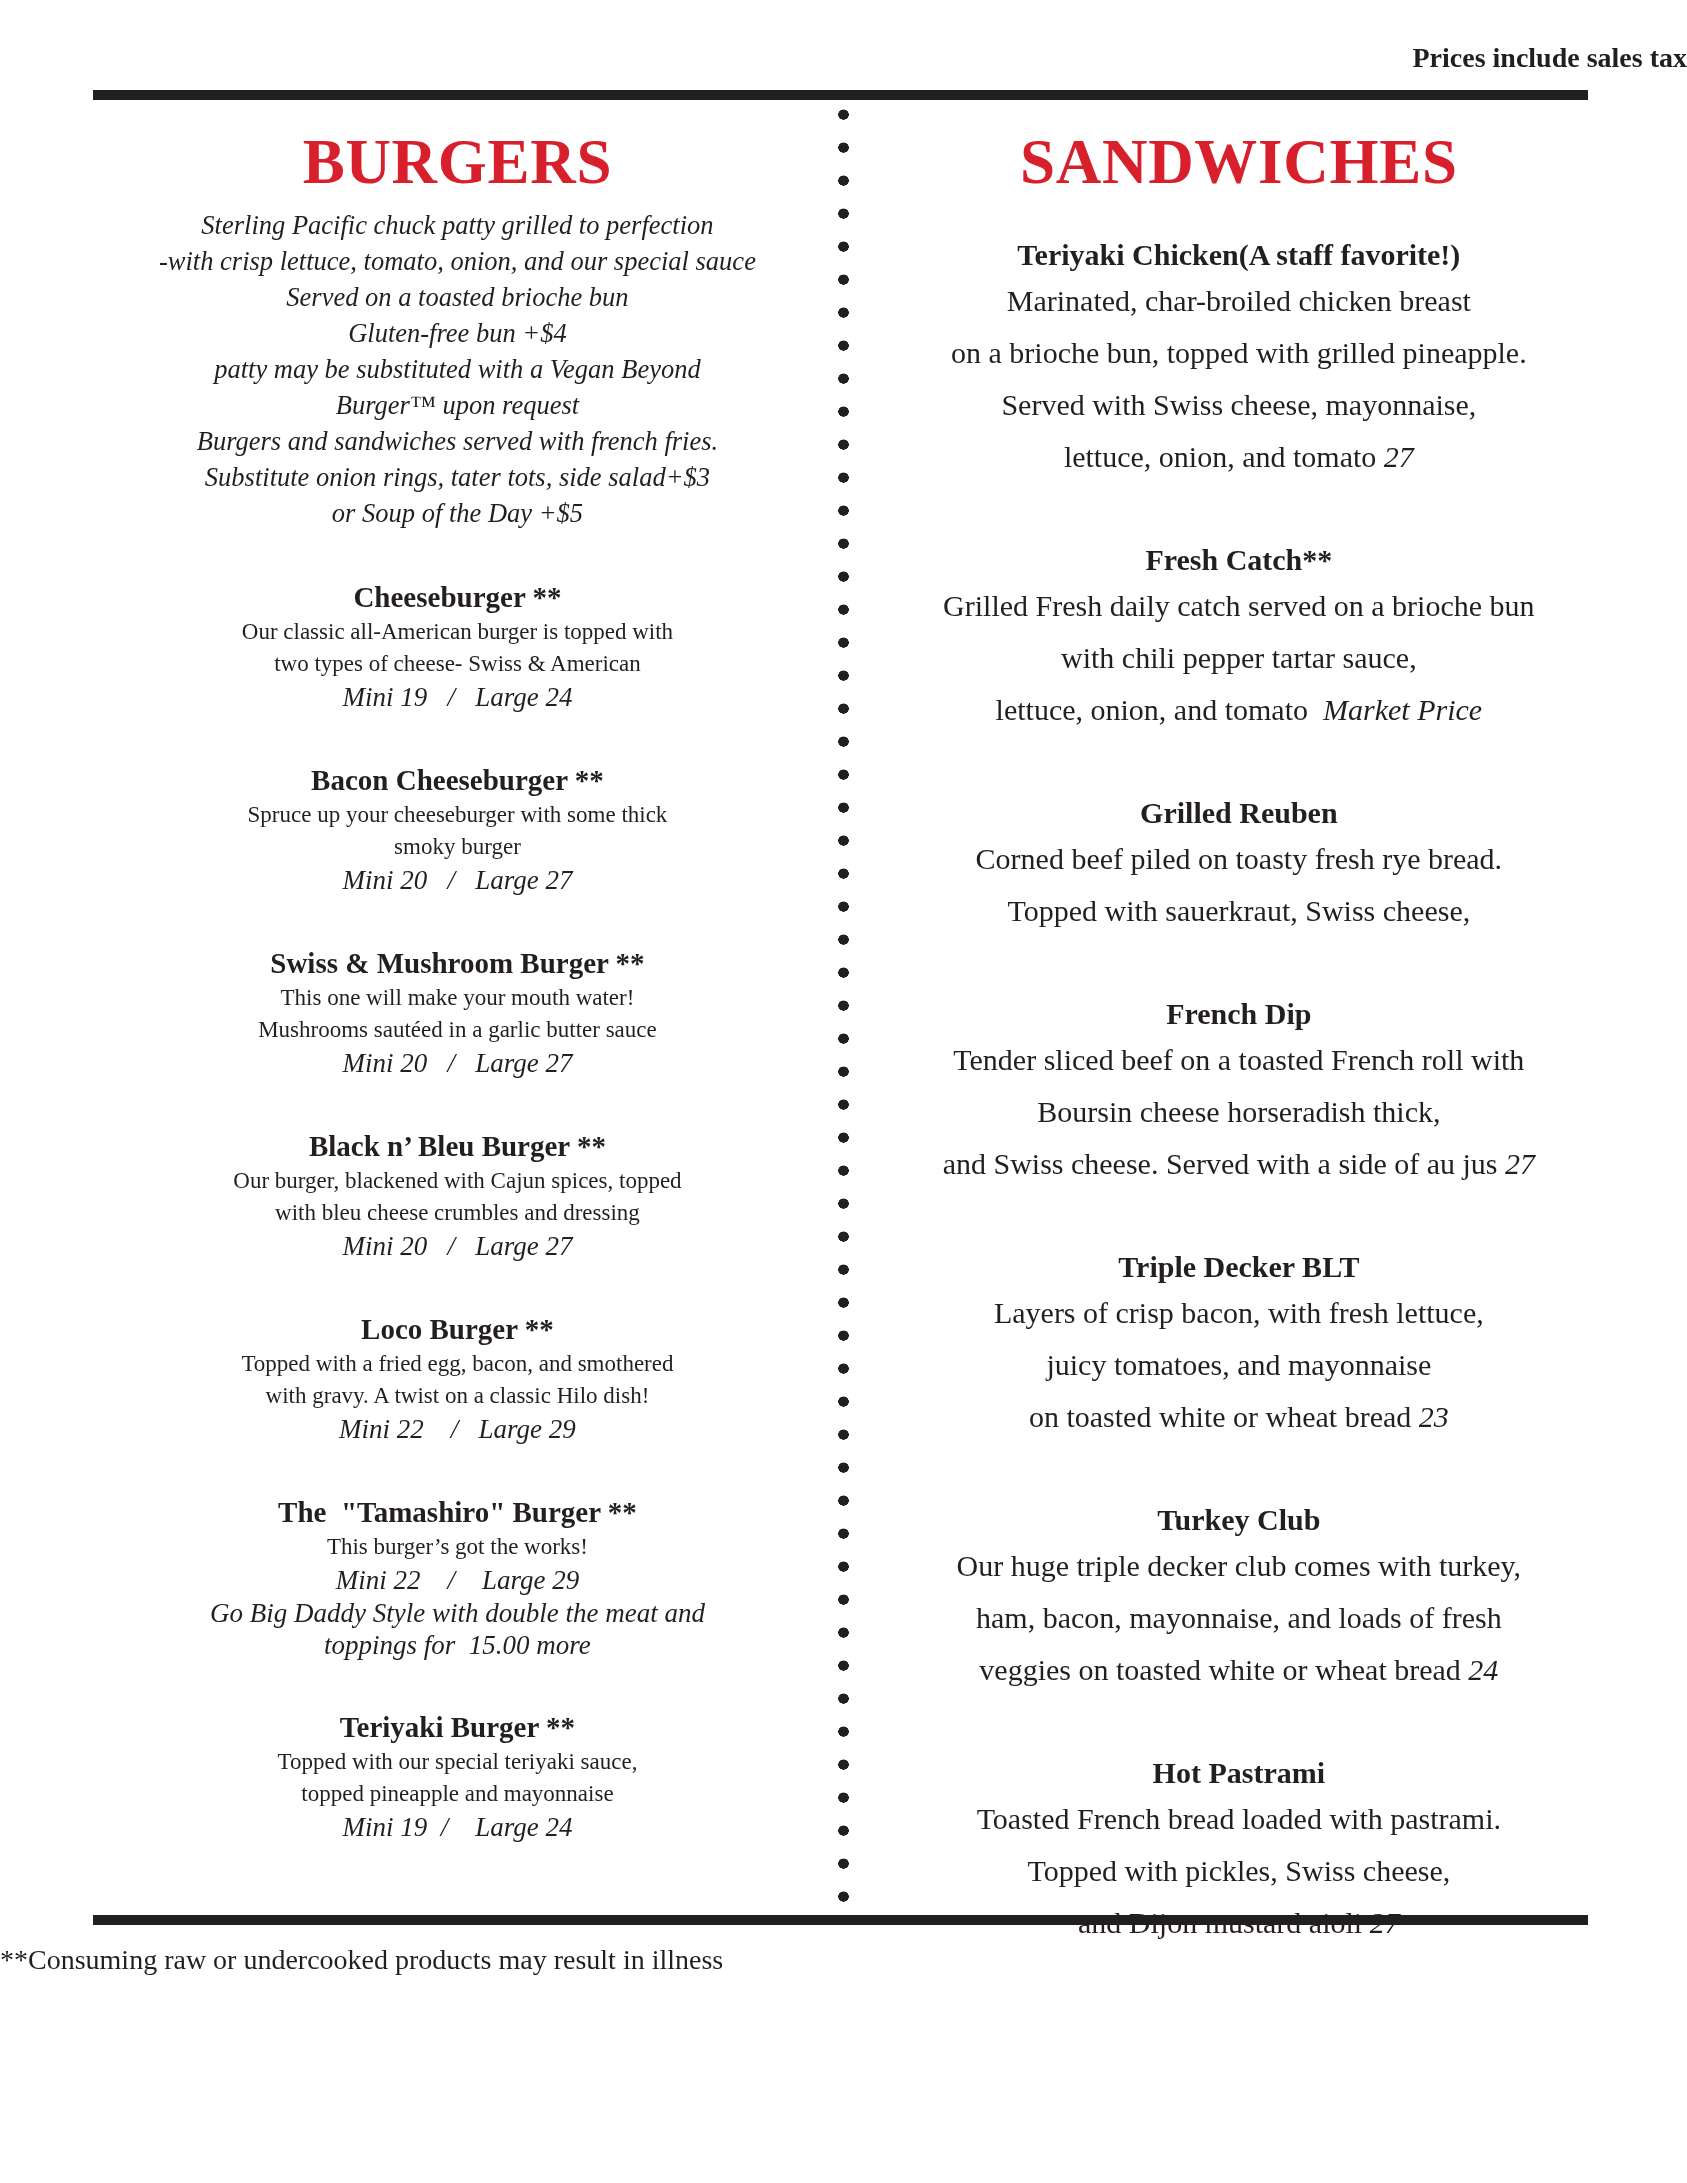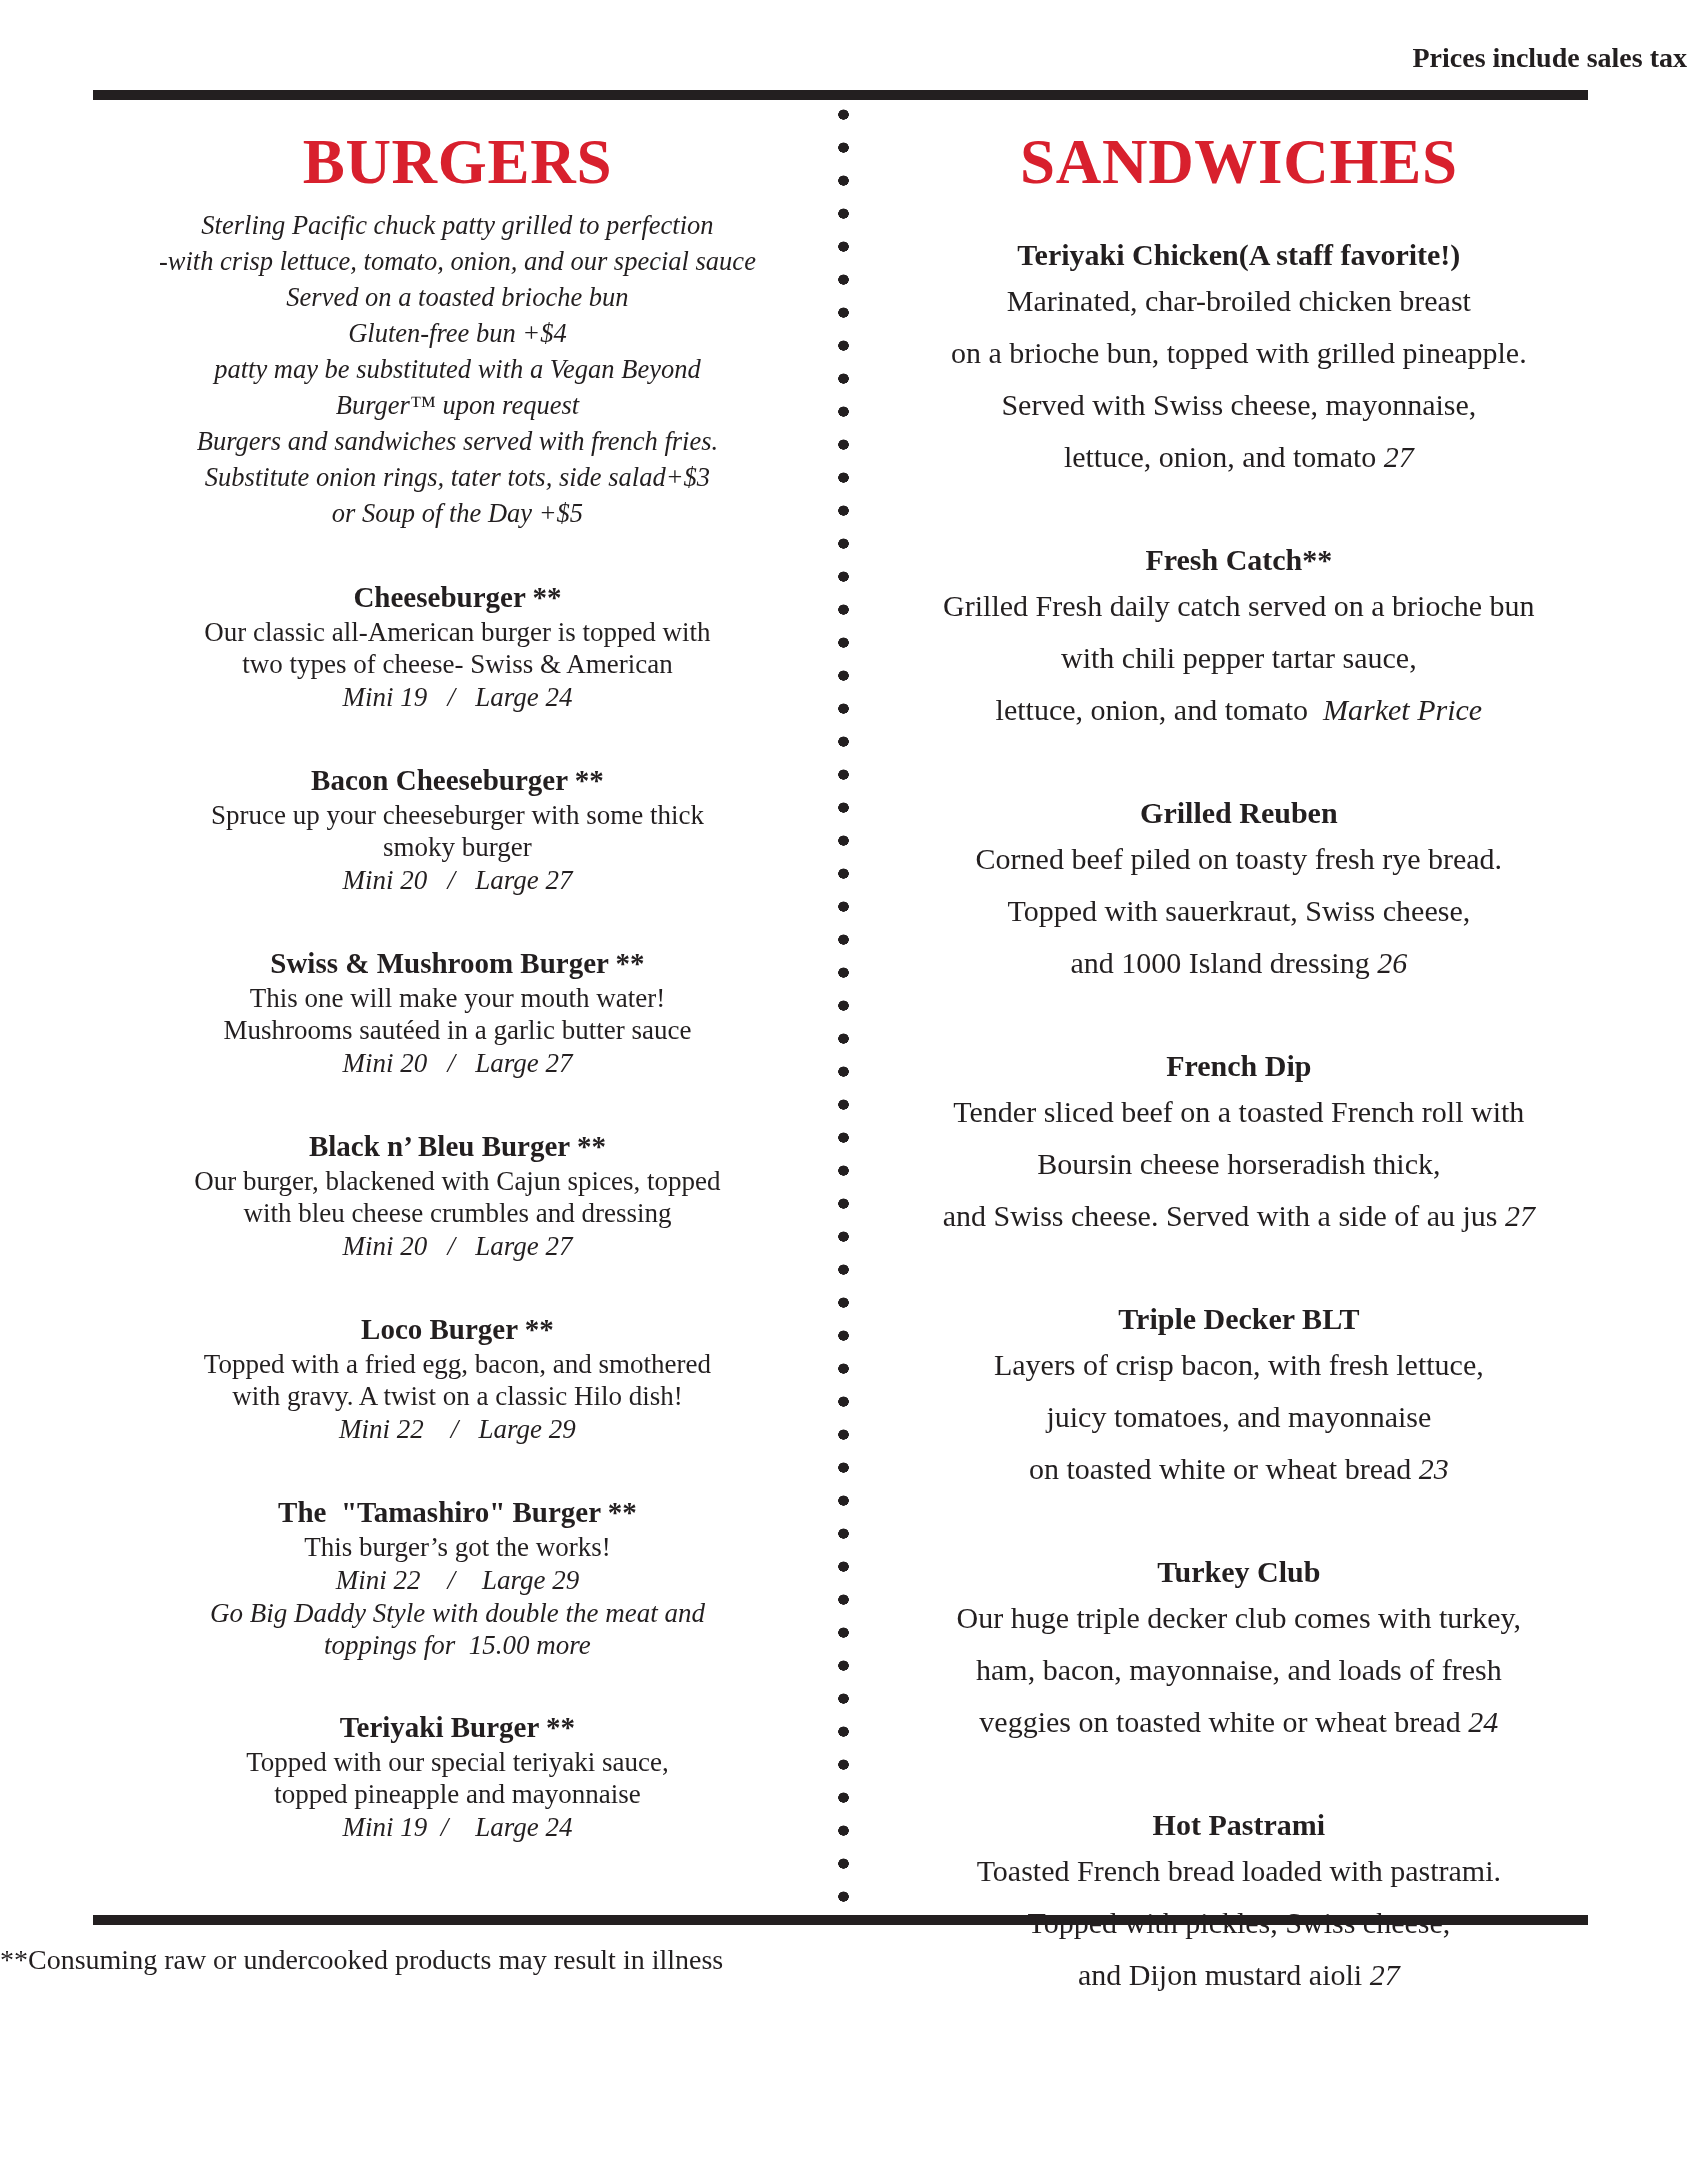--- a/index.html
+++ b/index.html
@@ -65,21 +65,21 @@
     line-height: 36px;
   }
 
   .b-item { margin-top: 48px; }
   .b-name {
     font-size: 29px;
     font-weight: bold;
     line-height: 37px;
   }
   .b-desc {
-    font-size: 27px;
+    font-size: 23px;
     line-height: 32px;
   }
   .b-price {
     font-size: 27px;
     font-style: italic;
     line-height: 34px;
   }
   .b-note {
     font-size: 27px;
     font-style: italic;
@@ -198,21 +198,20 @@
         <div class="s-name" data-bind="sandwiches.items.1.name">Fresh Catch**</div>
         <div class="s-line" data-bind="sandwiches.items.1.lines.0">Grilled Fresh daily catch served on a brioche bun</div>
         <div class="s-line" data-bind="sandwiches.items.1.lines.1">with chili pepper tartar sauce,</div>
         <div class="s-line"><span data-bind="sandwiches.items.1.last_line">lettuce, onion, and tomato  </span><span class="price-italic" data-bind="sandwiches.items.1.price">Market Price</span></div>
       </div>
 
       <div class="s-item">
         <div class="s-name" data-bind="sandwiches.items.2.name">Grilled Reuben</div>
         <div class="s-line" data-bind="sandwiches.items.2.lines.0">Corned beef piled on toasty fresh rye bread.</div>
         <div class="s-line" data-bind="sandwiches.items.2.lines.1">Topped with sauerkraut, Swiss cheese,</div>
-        <div class="s-line"><span data-bind="sandwiches.items.2.last_line">and 1000 Island dressing </span><span class="price-italic" data-bind="sandwiches.items.2.price">26</span></div>
       </div>
 
       <div class="s-item">
         <div class="s-name" data-bind="sandwiches.items.3.name">French Dip</div>
         <div class="s-line" data-bind="sandwiches.items.3.lines.0">Tender sliced beef on a toasted French roll with</div>
         <div class="s-line" data-bind="sandwiches.items.3.lines.1">Boursin cheese horseradish thick,</div>
         <div class="s-line"><span data-bind="sandwiches.items.3.last_line">and Swiss cheese. Served with a side of au jus </span><span class="price-italic" data-bind="sandwiches.items.3.price">27</span></div>
       </div>
 
       <div class="s-item">

